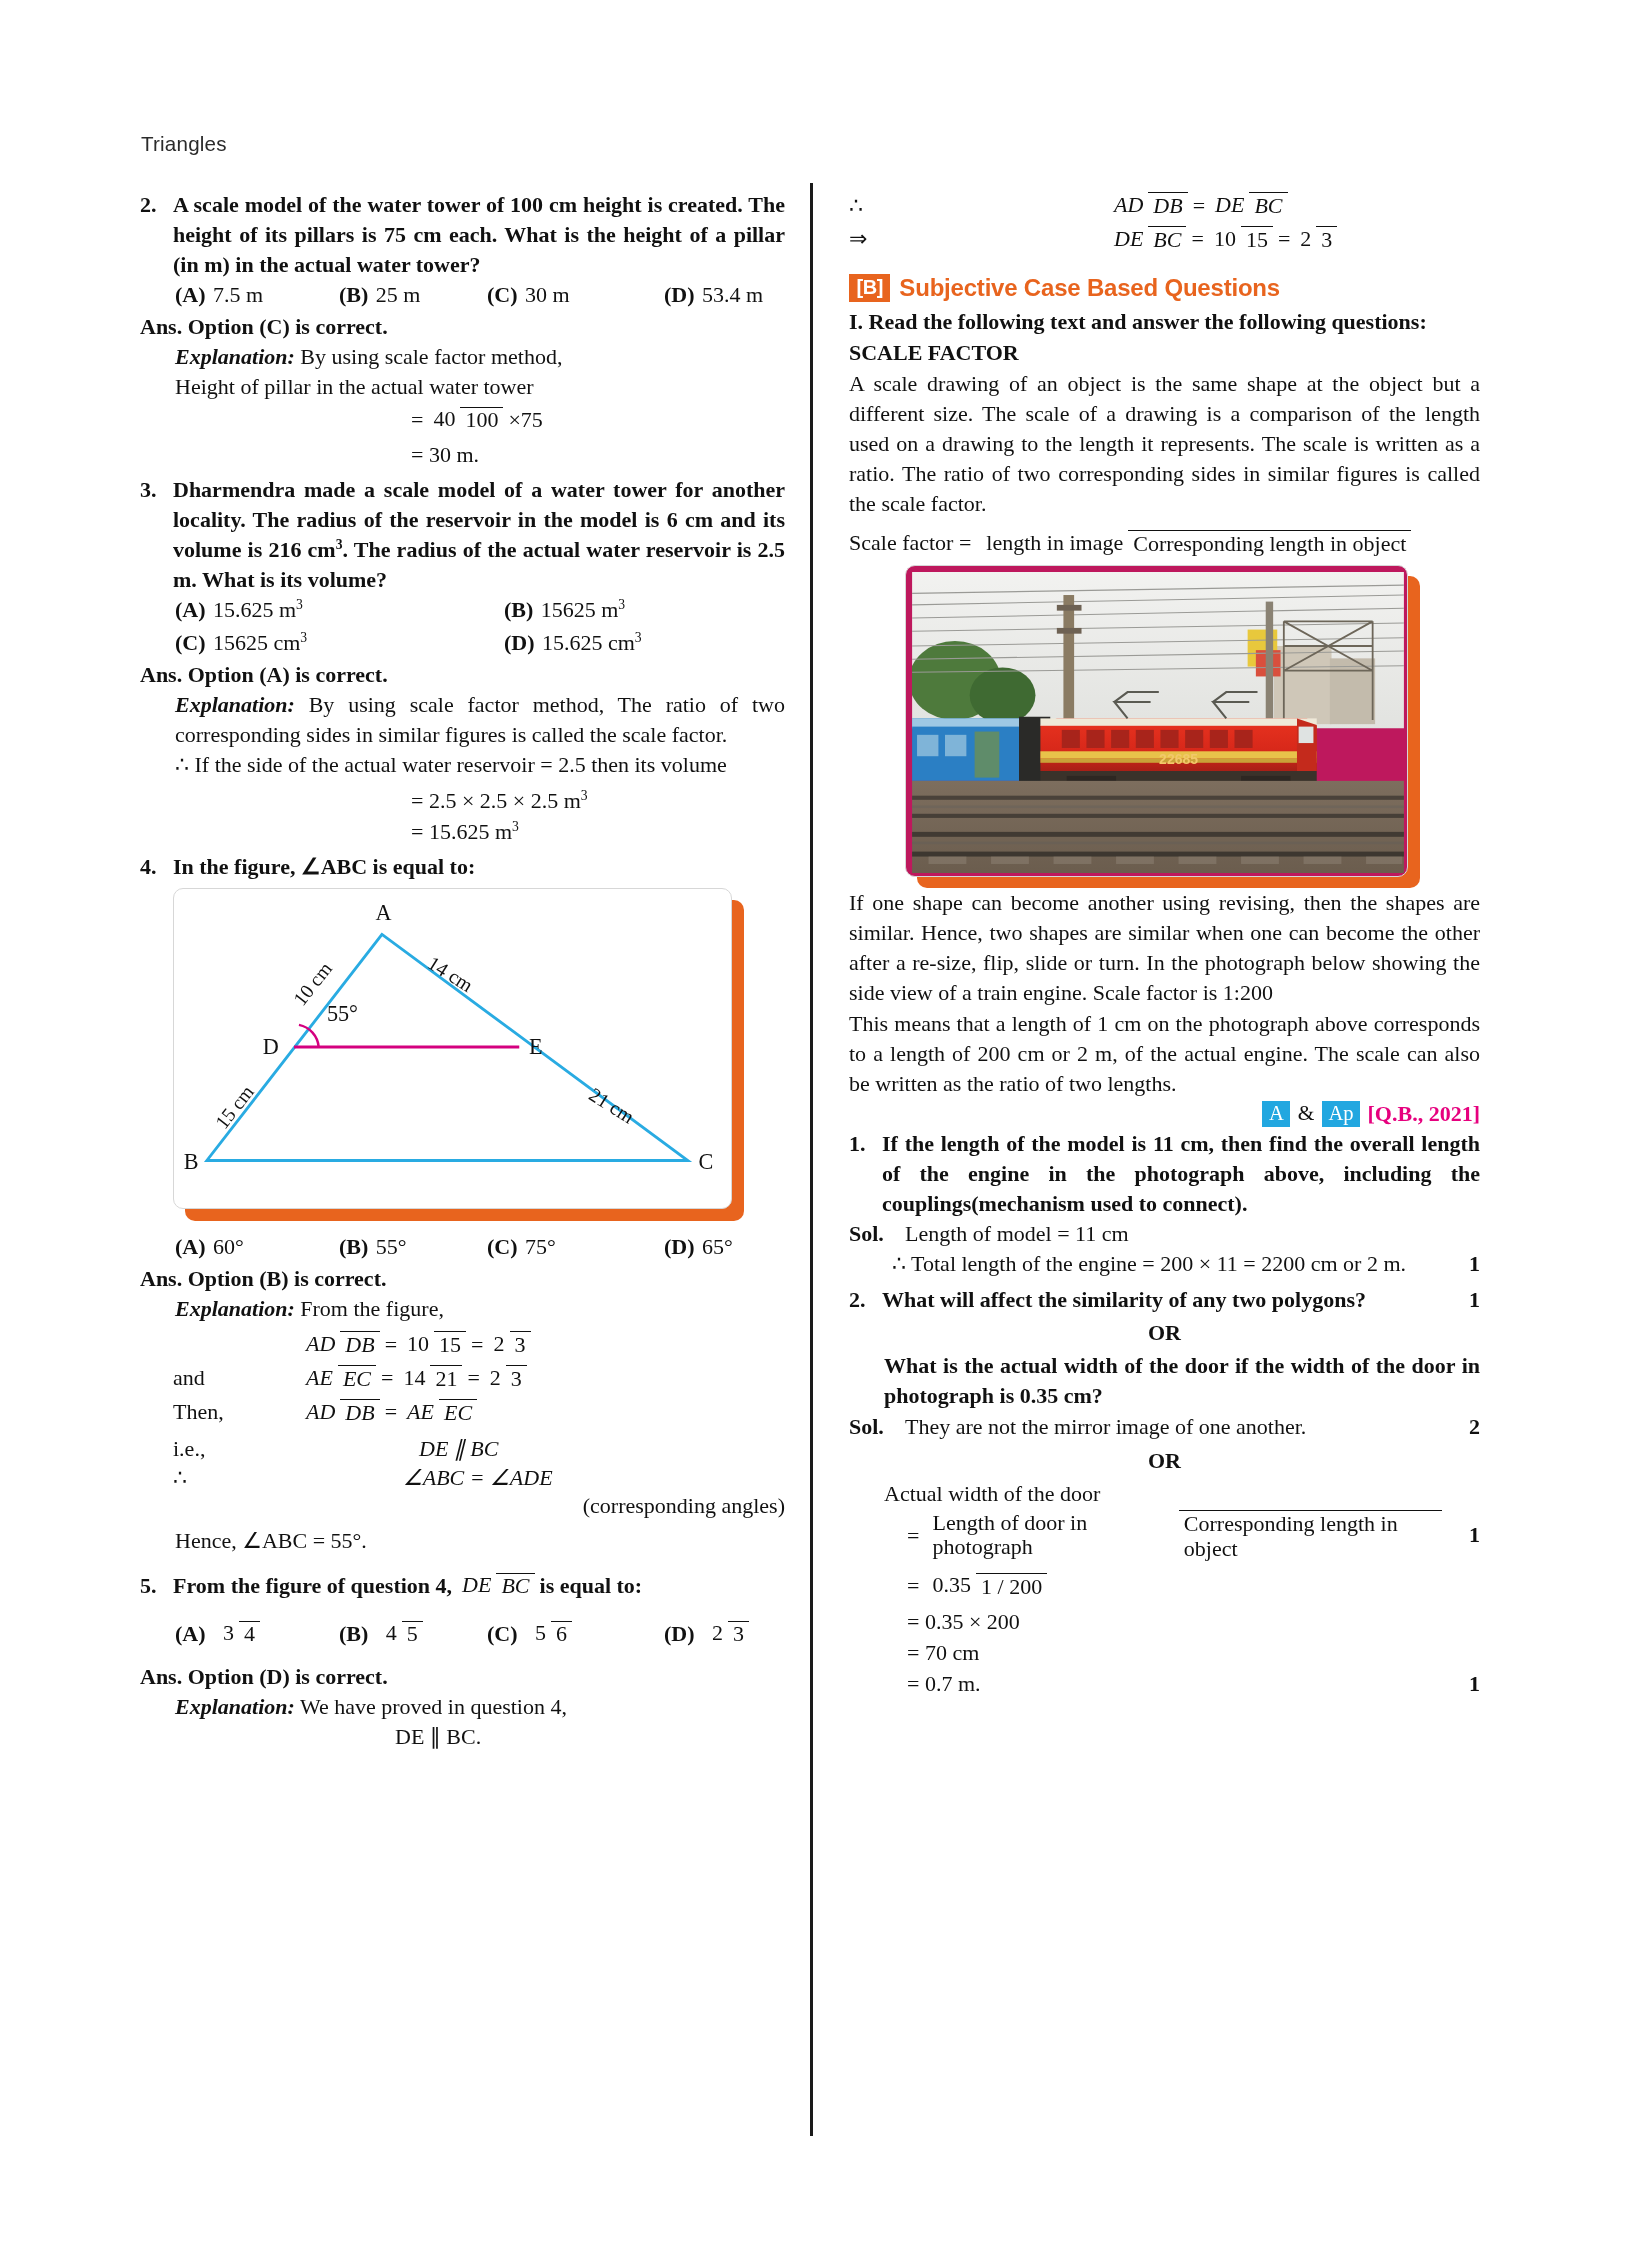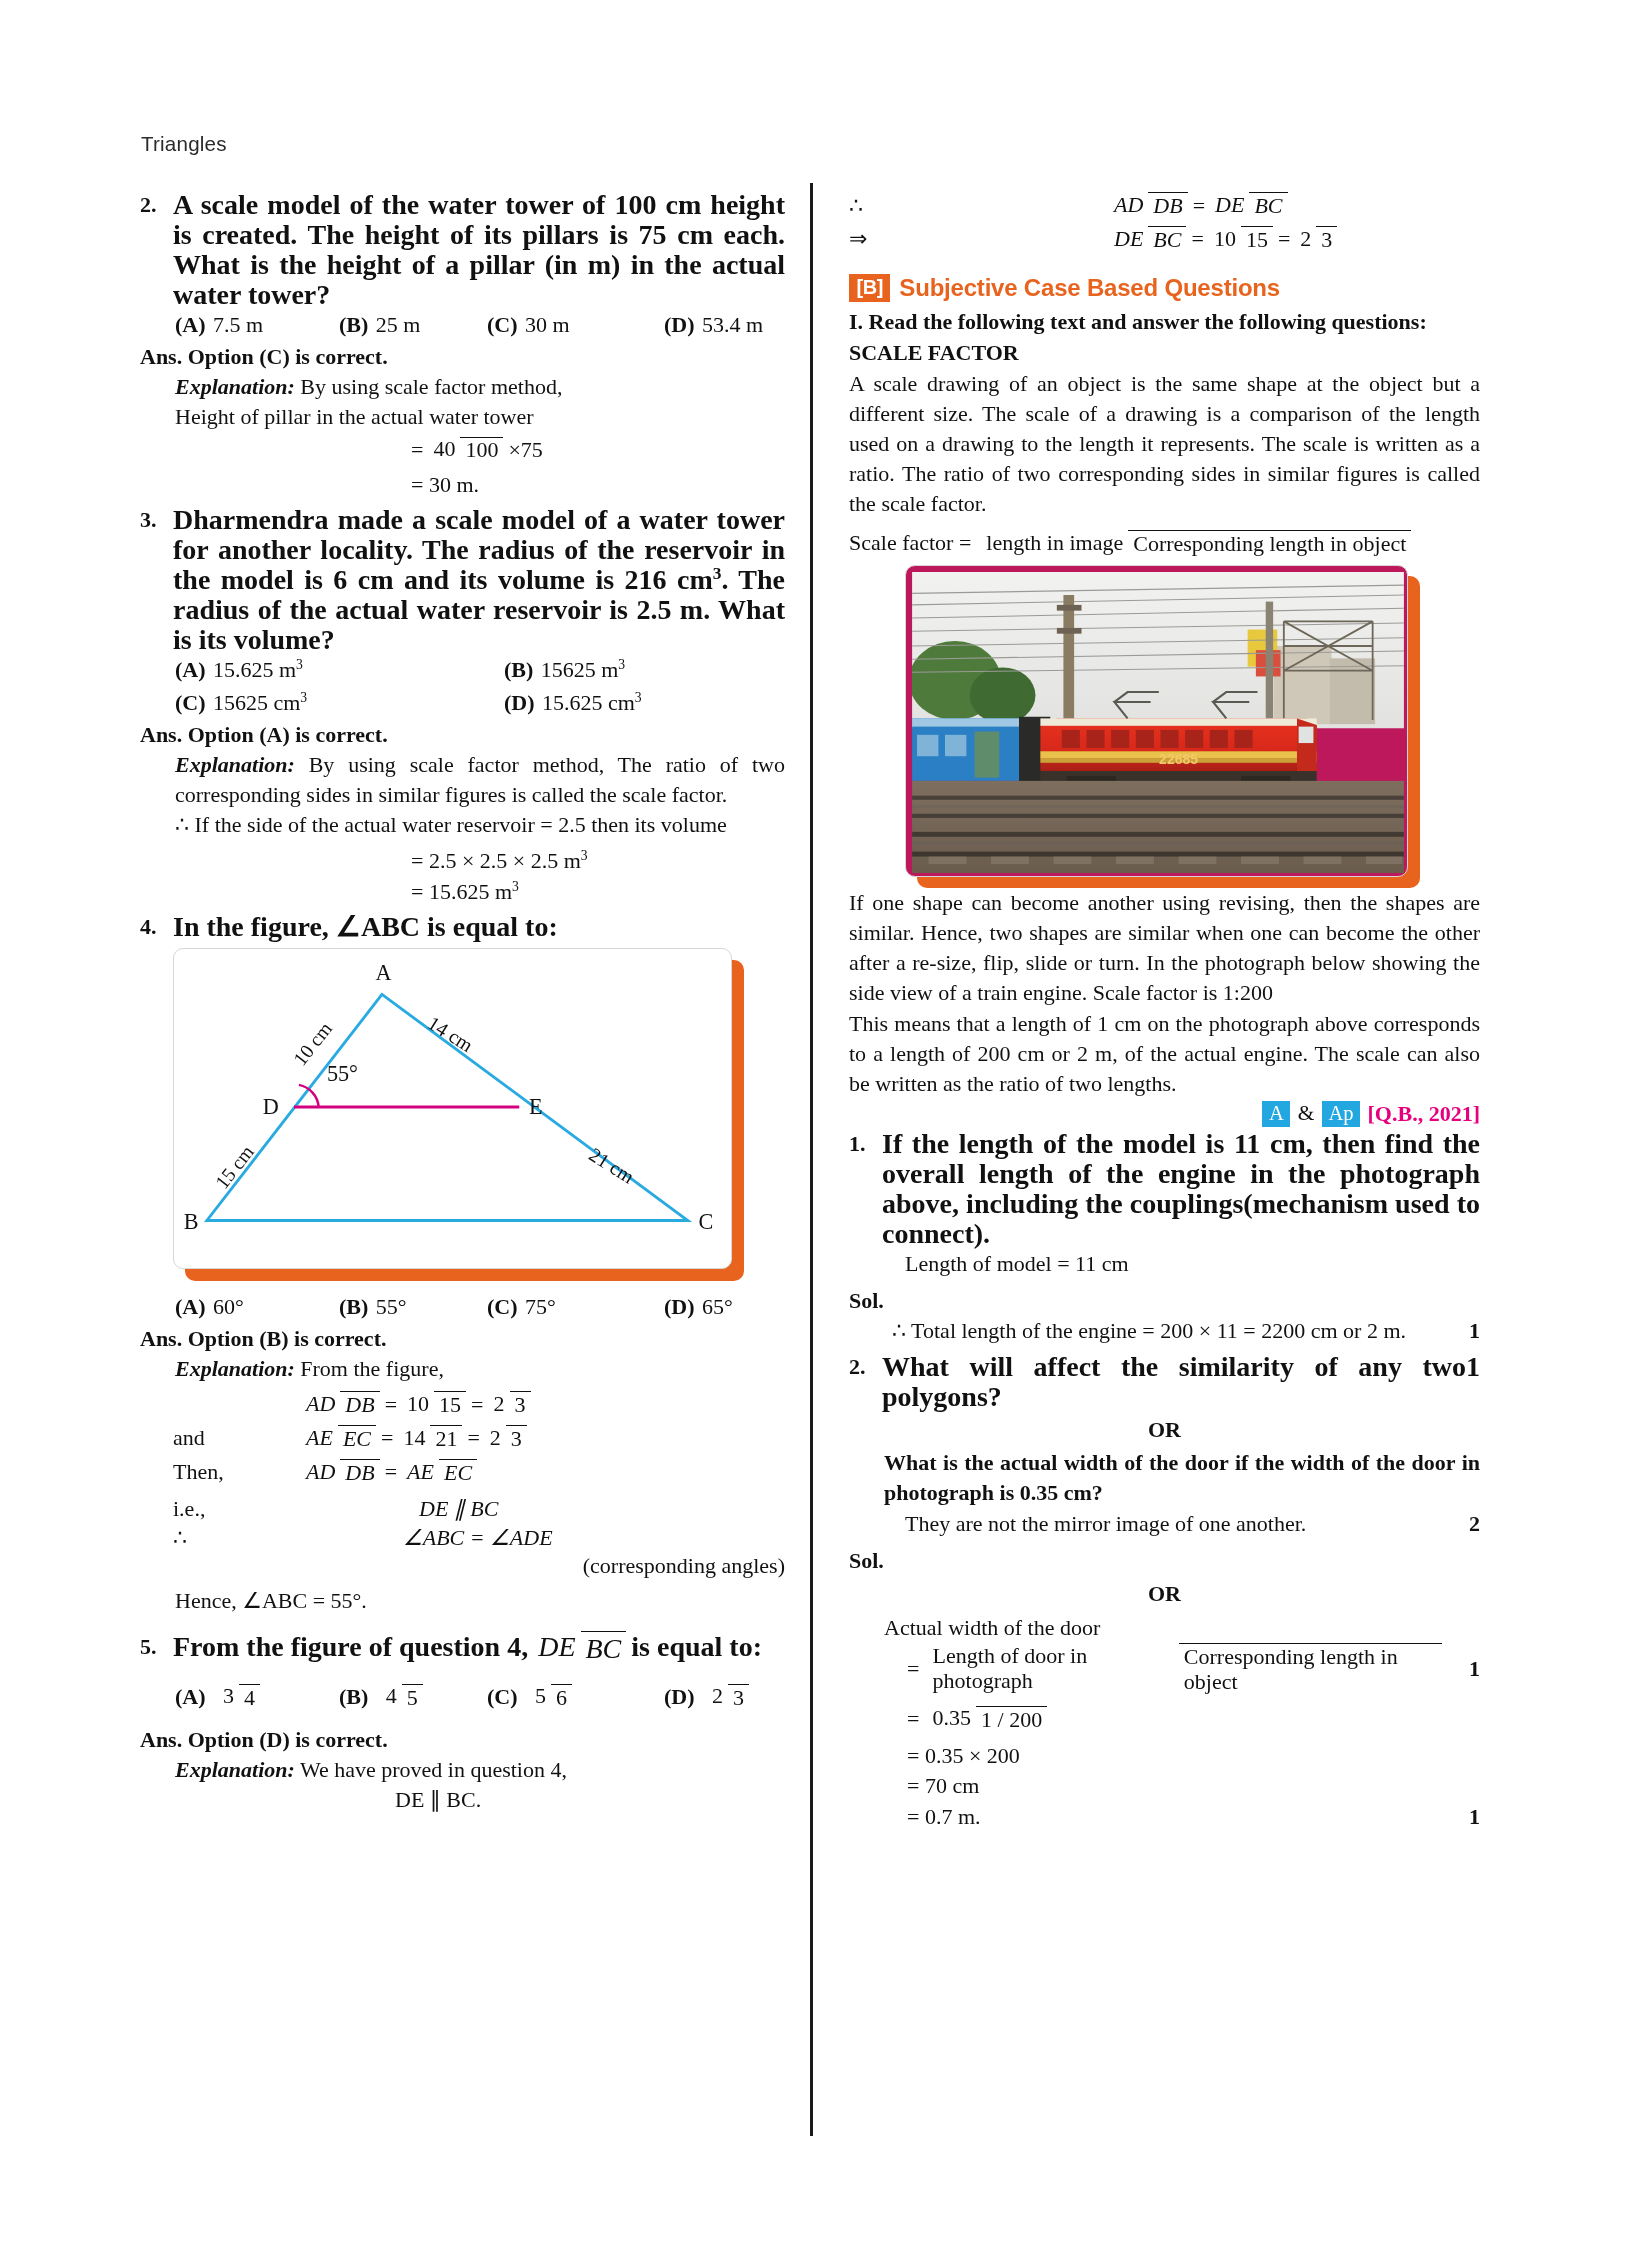--- a/index.html
+++ b/index.html
@@ -34,21 +34,21 @@
 
   
   .p { font-size: 22px; line-height: 30px; margin: 0 0 0.8px 0; }
   .just { text-align: justify; text-align-last: left; }
   .b { font-weight: bold; }
   .i { font-style: italic; }
 
   
   .qitem { display: flex; margin-top: 5px; }
   .qnum { font-weight: bold; font-size: 22px; line-height: 30px; width: 33px; flex: 0 0 33px; }
-  .qbody { flex: 1 1 auto; font-weight: bold; font-size: 28px; line-height: 30px; text-align: justify; text-align-last: left; }
+  .qbody { flex: 1 1 auto; font-weight: bold; font-size: 22px; line-height: 30px; text-align: justify; text-align-last: left; }
 
   .ans { font-weight: bold; font-size: 22px; line-height: 30px; margin-top: 1.6px; }
   .expl { font-size: 22px; line-height: 30px; margin-left: 35px; text-align: justify; text-align-last:left; }
 
   
   .opts { display:flex; font-size: 22px; line-height: 30px; margin-left: 35px; }
   .opt { display:flex; align-items:flex-start; }
   .opt .lab { font-weight: bold; margin-right: 7.4px; white-space: nowrap; }
   .opts.grid2 { display:grid; grid-template-columns: 329px 329px; row-gap: 3.3px; margin-left:35px; }
 
@@ -103,21 +103,21 @@
     font-size: 20.6px; padding: 0px 6.6px 1.6px 6.6px; line-height: 25px; display:inline-block;
   }
   .qb { color: var(--qb-color); font-weight:bold; font-size:22px; }
 
   .or { text-align:center; font-weight:bold; font-size:22px; line-height:30px; margin: 3.3px 0; }
   .rowmark { display:flex; }
   .rowmark .txt { flex:1 1 auto; }
   .rowmark .mk { flex: 0 0 33px; text-align:right; font-weight:bold; }
 
   .solrow { display:flex; font-size:22px; line-height:30px; }
-  .solrow .slab { font-weight:bold; flex:0 0 56px;margin-top:37px; }
+  .solrow .slab { font-weight:bold; flex:0 0 56px; }
   .solrow .sbody { flex:1 1 auto; }
 </style>
 </head>
 <body>
 
 <div class="page">
 
   <div class="running-head">Triangles</div>
 
   <div class="divider"></div>

